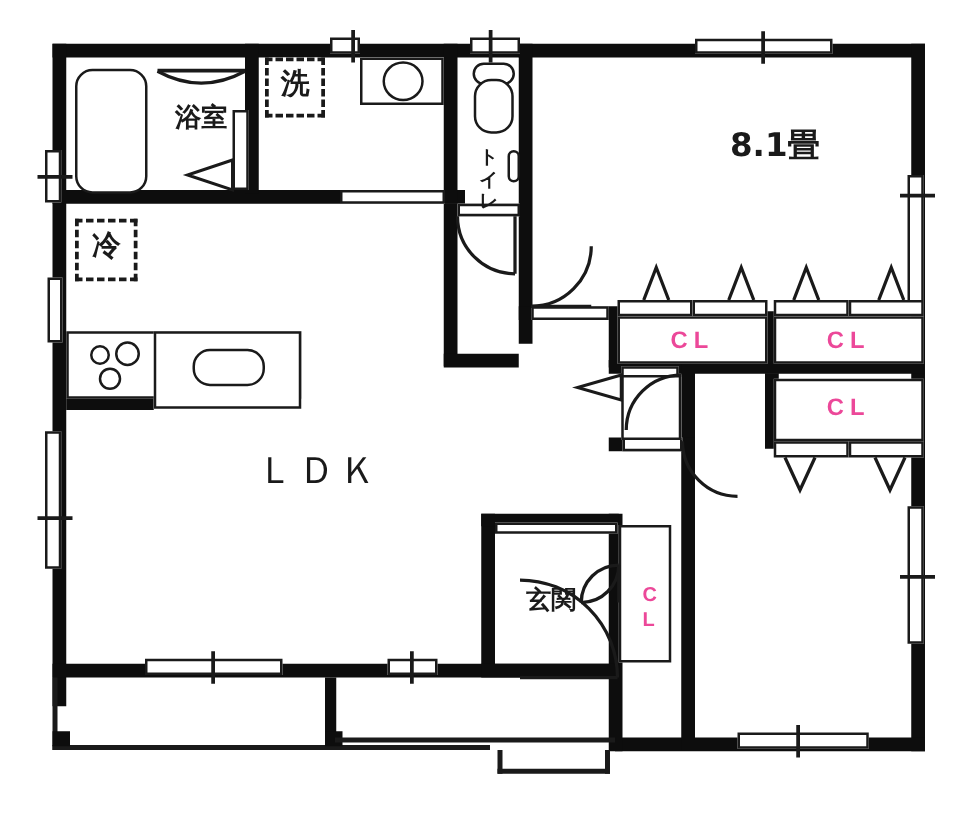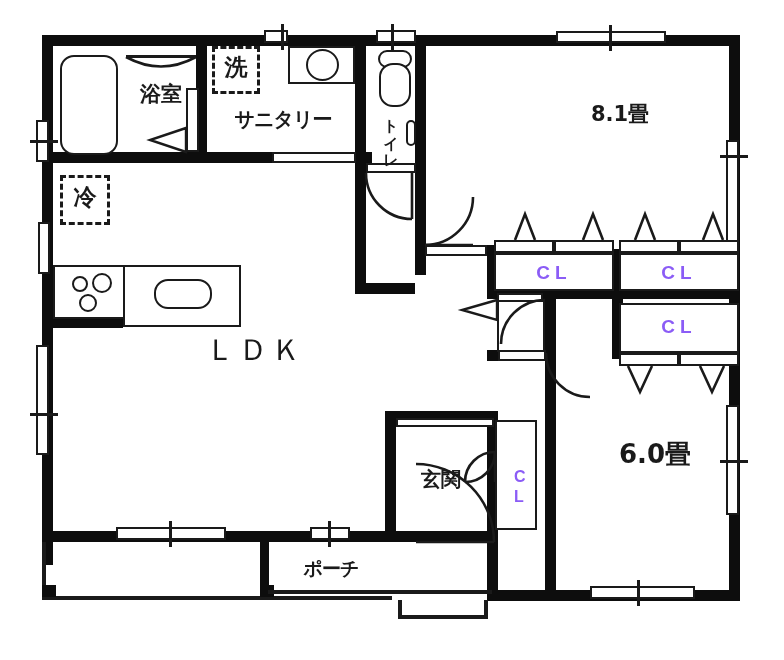--- a/index.html
+++ b/index.html
@@ -9,21 +9,21 @@
   .w{position:absolute;background:#0d0d0d;}       
   .tw{position:absolute;background:#1a1a1a;}      
   .fx{position:absolute;border:2.5px solid #1a1a1a;background:#fff;box-sizing:border-box;}
   .fxr{position:absolute;border:2.5px solid #1a1a1a;background:#fff;box-sizing:border-box;border-radius:14px;}
   .circ{position:absolute;border:2.5px solid #1a1a1a;background:#fff;border-radius:50%;box-sizing:border-box;}
   .dash{position:absolute;border:3px dashed #1a1a1a;background:#fff;box-sizing:border-box;}
   .lbl{position:absolute;color:#1a1a1a;white-space:nowrap;line-height:1.12;text-align:center;}
   .jp{font-family:"DejaVu Sans","Liberation Sans",sans-serif;font-weight:700;}
   .vlbl{position:absolute;color:#1a1a1a;writing-mode:vertical-rl;
         font-family:"DejaVu Sans",sans-serif;font-weight:700;letter-spacing:1px;}
-  .cl{position:absolute;color:#8b5cf6;font-weight:700;letter-spacing:5px;
+  .cl{position:absolute;color:#ec4899;font-weight:700;letter-spacing:5px;
       font-family:"Liberation Sans",sans-serif;}
   svg.ov{position:absolute;left:0;top:0;width:784px;height:660px;pointer-events:none;}
 </style>
 </head>
 <body>
 
 <div id="plan">
 
   <div class="w" style="left:42px;top:35px;width:330px;height:11px;"></div>
   <div class="w" style="left:415px;top:35px;width:325px;height:11px;"></div>
@@ -196,41 +196,34 @@
 
       <polyline points="628,366 640,392 652,366"></polyline>
       <polyline points="700,366 712,392 724,366"></polyline>
     </g>
   </svg>
 
   <div class="lbl jp" style="left:126px;top:83px;width:70px;font-size:21px;">
     <span>浴室</span>
   </div>
 
-  <div class="lbl jp" style="left:212px;top:108px;width:142px;font-size:20px;letter-spacing:-1px;">
-    <span>サニタリー</span>
-  </div>
 
   <div class="vlbl" style="left:381px;top:108px;font-size:15px;">
     <span>トイレ</span>
   </div>
 
   <div class="lbl jp" style="left:500px;top:103px;width:240px;font-size:27px;">
-    <div style="font-size:21px;">8.1畳</div>
-  </div>
-
-  <div class="lbl" style="left:140px;top:333px;width:230px;font-size:30px;letter-spacing:3px;font-weight:600;">
+    <div style="font-size:26px;">8.1畳</div>
+  </div>
+
+  <div class="lbl" style="left:140px;top:360px;width:230px;font-size:30px;letter-spacing:3px;font-weight:600;">
     <div class="jp" style="font-weight:500;">ＬＤＫ</div>
   </div>
 
   <div class="lbl jp" style="left:570px;top:440px;width:170px;font-size:26px;">
-    <div style="font-size:26px;">6.0畳</div>
   </div>
 
   <div class="lbl jp" style="left:398px;top:468px;width:86px;font-size:20px;">
     <span>玄関</span>
   </div>
 
-  <div class="lbl jp" style="left:276px;top:558px;width:110px;font-size:19px;letter-spacing:-1px;">
-    <span>ポーチ</span>
-  </div>
 
 </div>
 
 </body></html>

